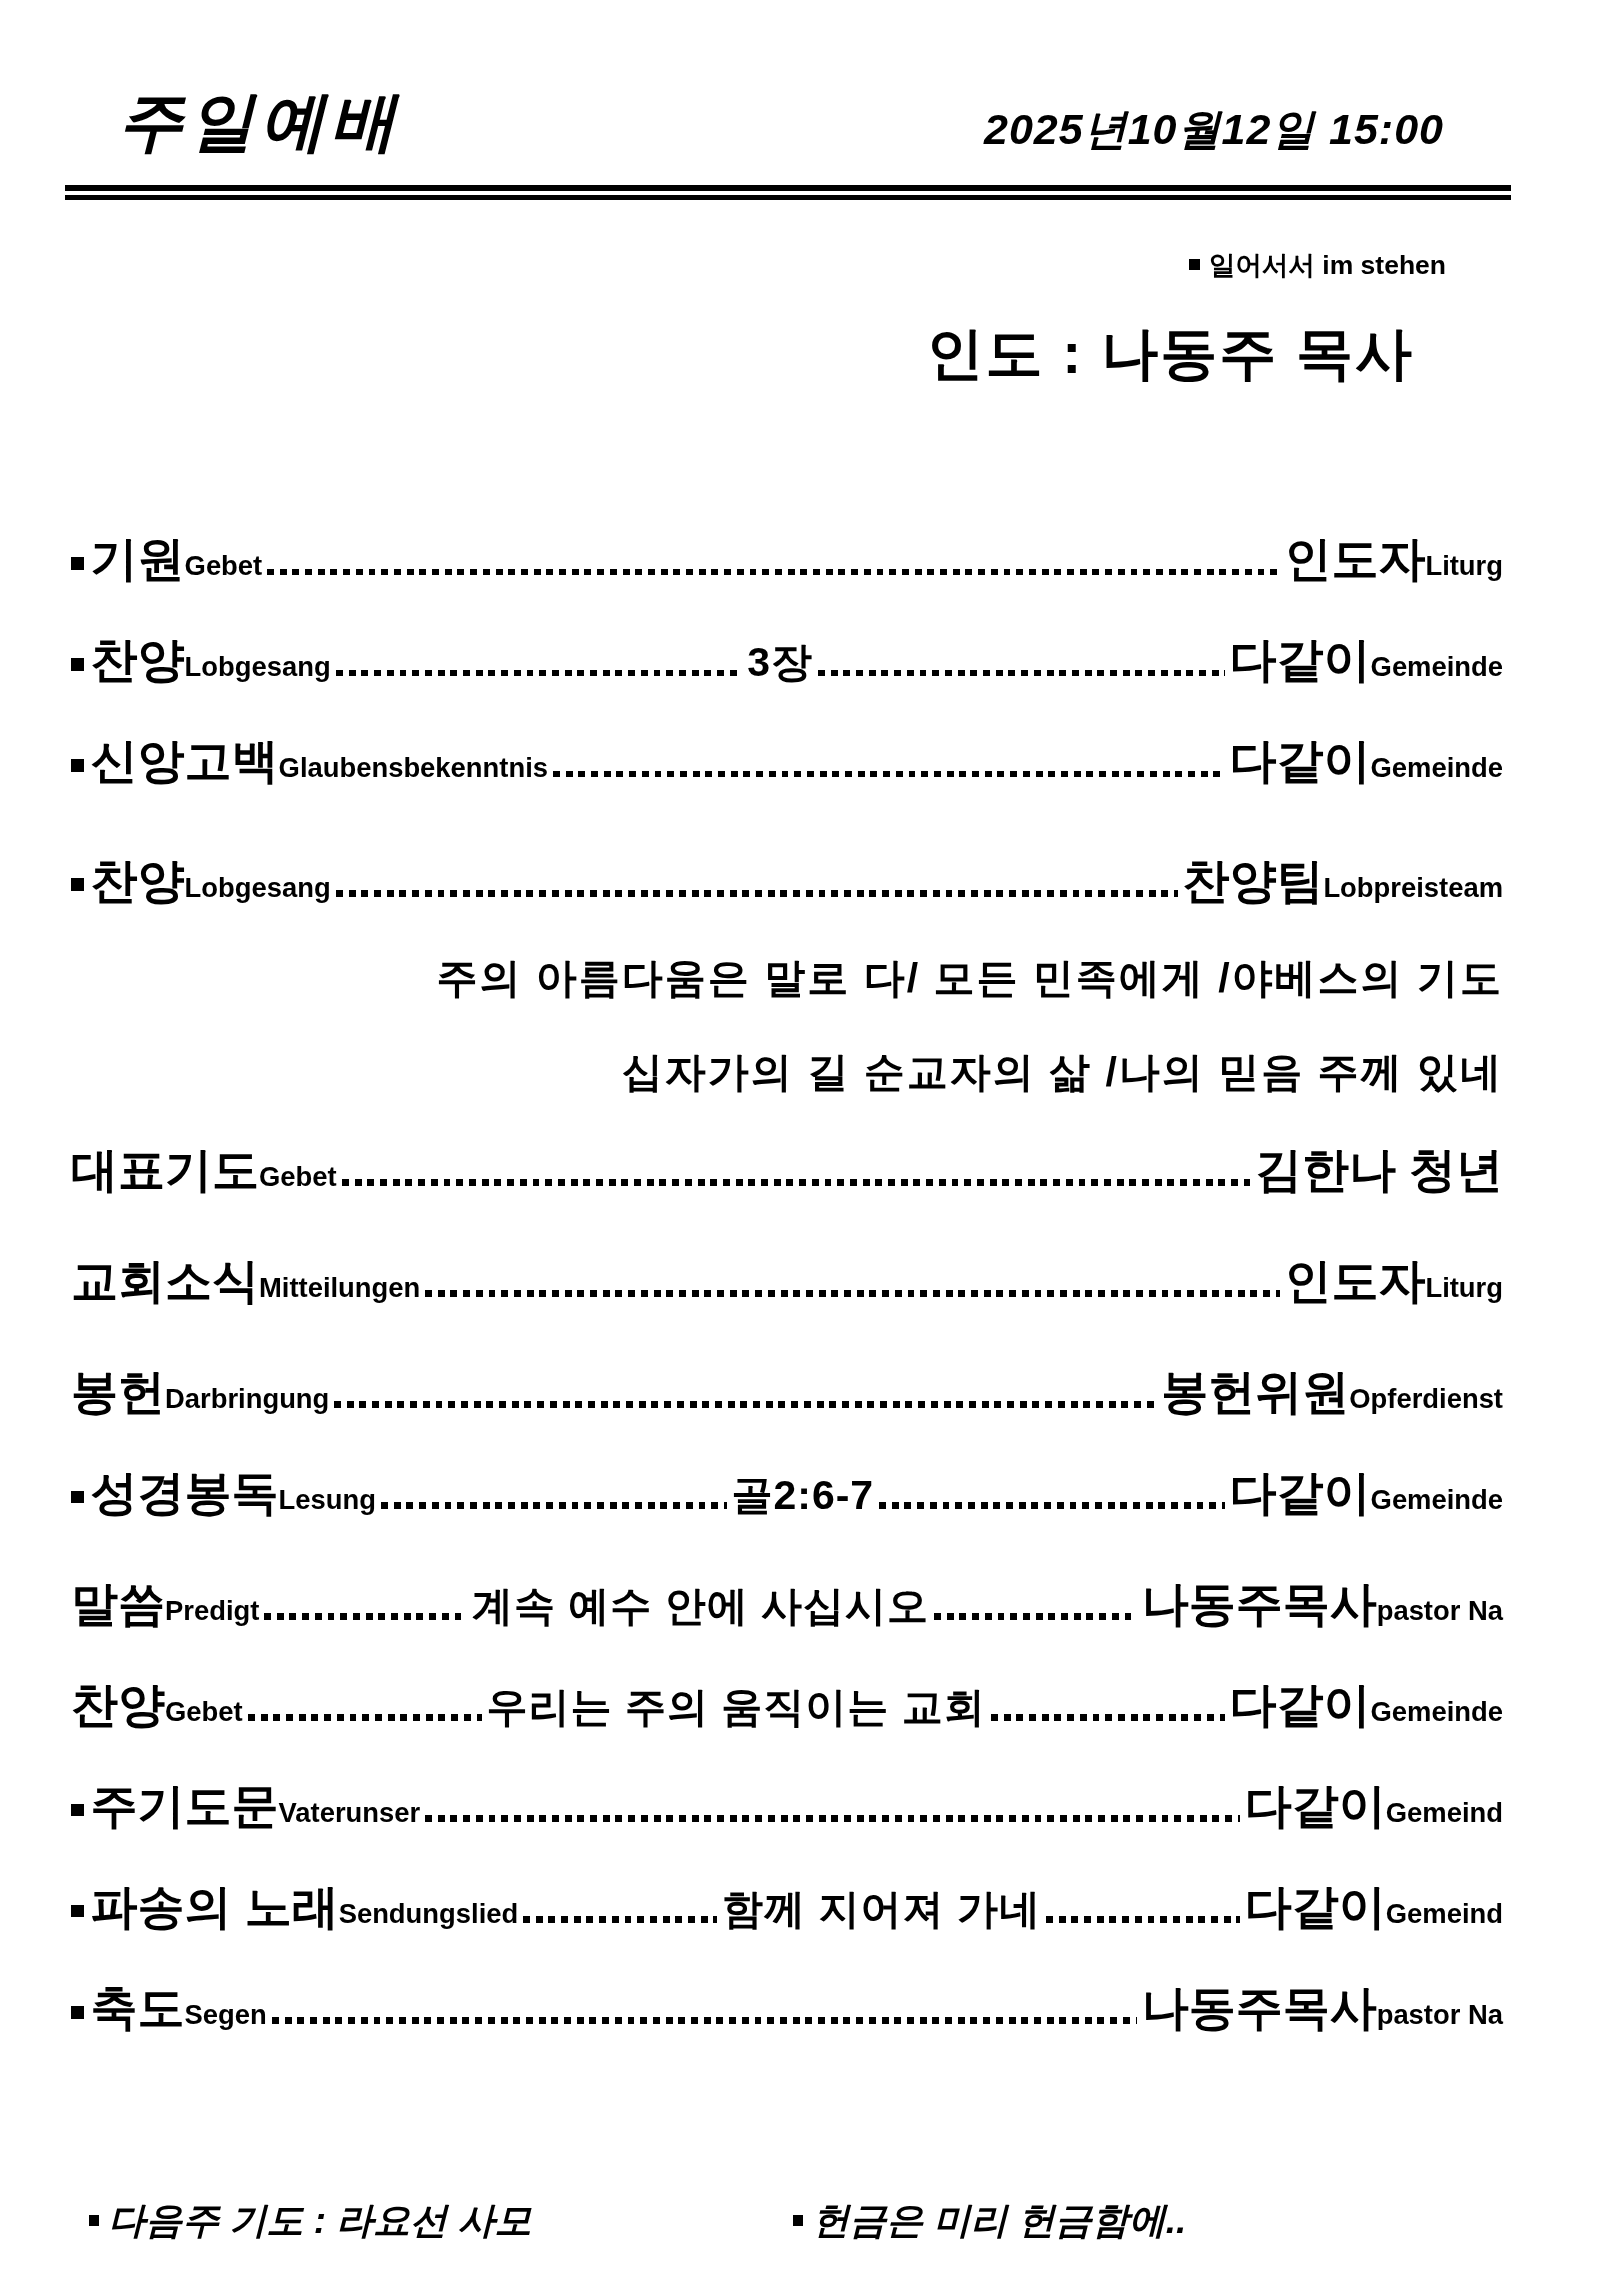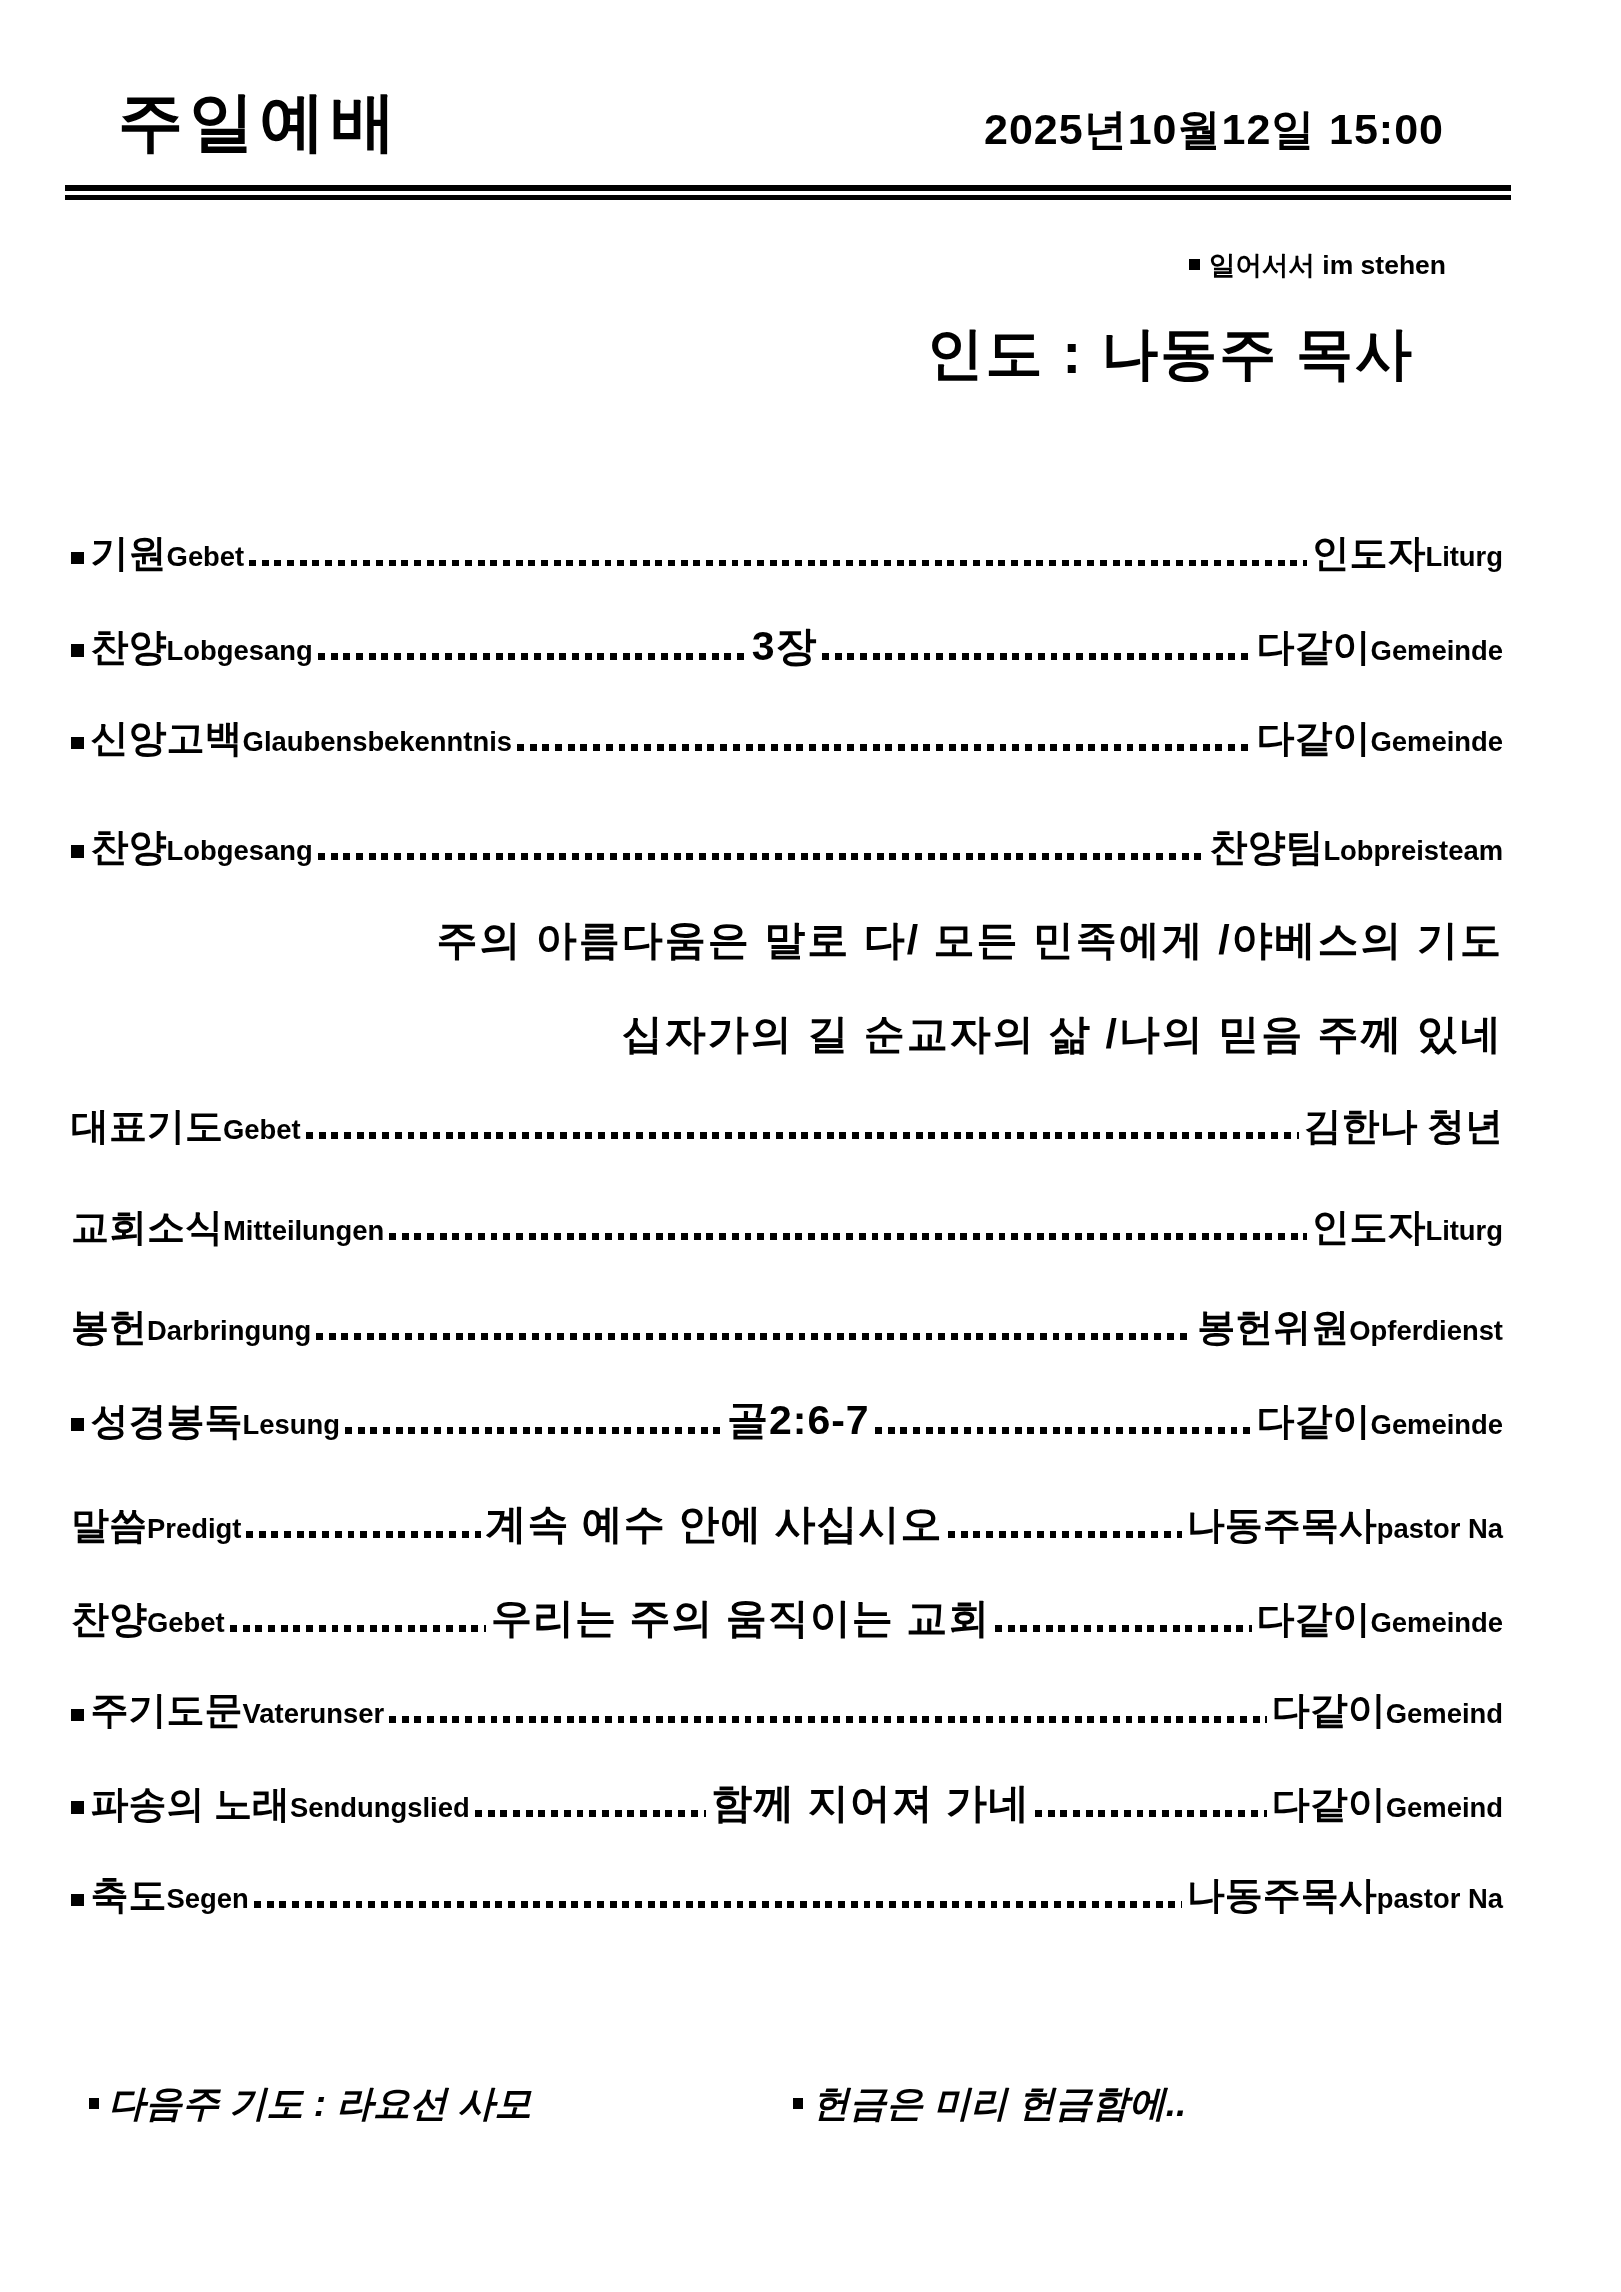--- a/index.html
+++ b/index.html
@@ -18,20 +18,21 @@
     box-sizing: border-box;
     overflow: hidden;
     background: #ffffff;
   }
   
   .header {
     display: flex;
     justify-content: space-between;
     align-items: baseline;
     margin-top: 86px;
+    font-style: italic;
   }
   .title {
     font-size: 65px;
     letter-spacing: 5.9px;
     margin-left: 47px;
     line-height: 1.1;
   }
   .date-time {
     font-size: 43px;
     margin-right: 59px;
@@ -86,21 +87,21 @@
   }
   .sq {
     display: inline-block;
     width: 10.8px;
     height: 10.8px;
     background: #000;
     margin-right: 8.8px;
     vertical-align: middle;
     margin-bottom: 5.9px;
   }
-  .ko  { font-size: 38px; font-family: Liberation Serif, serif; }
+  .ko  { font-size: 47px; }
   .de  { font-size: 27.4px; }
   .mid { font-size: 41px; letter-spacing: 1px; }
   .dots {
     flex: 1 1 0;
     min-width: 29px;
     height: 6.9px;
     margin: 0 4.9px;
     background: repeating-linear-gradient(to right, #000 0 6.9px, transparent 6.9px 12.7px);
   }
   

